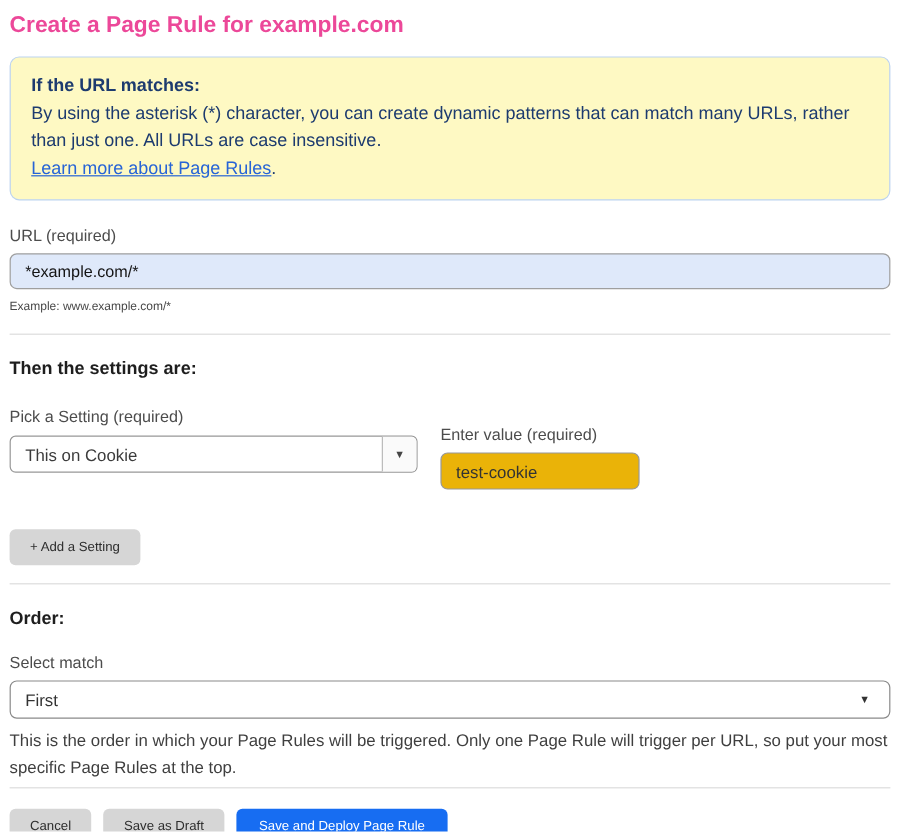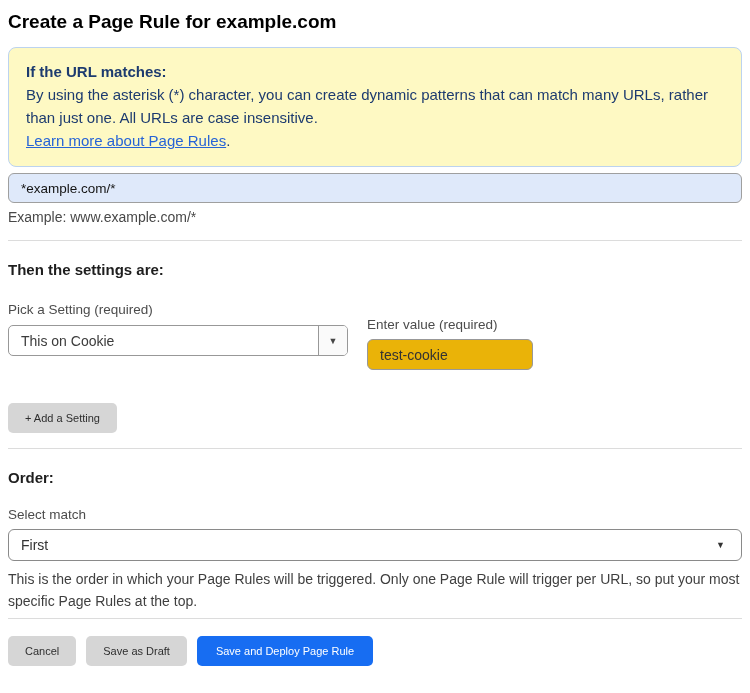--- a/index.html
+++ b/index.html
@@ -12,21 +12,21 @@
     color: #222;
     overflow: hidden;
   }
   .page { padding: 0 8px; width: 750px; }
 
   h1.page-title {
     margin: 10px 0 0;
     font-size: 19px;
     line-height: 24px;
     font-weight: bold;
-    color: #000000;
+    color: #ec4899;
   }
 
   .info-box {
     margin-top: 13px;
     background: #fef9c3;
     border: 1px solid #bcd3ef;
     border-radius: 8px;
     padding: 12px 17px 14px;
     color: #1d3b6f;
     font-size: 15px;
@@ -53,21 +53,21 @@
     margin-top: 6px;
     background: #dfe9fa;
     border: 1px solid #9f9f9f;
     border-radius: 6px;
     padding: 0 12px;
     font-size: 13.5px;
     color: #141414;
     font-family: inherit;
   }
   .helper {
-    font-size: 14px;
+    font-size: 10px;
     line-height: 17px;
     color: #484848;
     margin: 6px 0 0;
   }
 
   .divider { border: none; border-top: 1px solid #dcdcdc; margin: 0; }
   .d1 { margin-top: 14px; }
   .d2 { margin-top: 15px; }
   .d3 { margin-top: 6px; }
 
@@ -182,20 +182,21 @@
 <div class="page">
 
   <h1 class="page-title">Create a Page Rule for example.com</h1>
 
   <div class="info-box">
     <div class="info-heading">If the URL matches:</div>
     <div class="info-body">By using the asterisk (*) character, you can create dynamic patterns that can match many URLs, rather than just one. All URLs are case insensitive.</div>
     <div class="info-link-line"><a href="#">Learn more about Page Rules</a><span>.</span></div>
   </div>
 
+  <div class="field-label url-label">URL (required)</div>
   <input type="text" class="url-input" value="*example.com/*" style="">
   <div class="helper">Example: www.example.com/*</div>
 
   <hr class="divider d1">
 
   <h2 class="section-heading">Then the settings are:</h2>
 
   <div class="settings-row">
     <div class="col-setting">
       <div class="field-label">Pick a Setting (required)</div>

